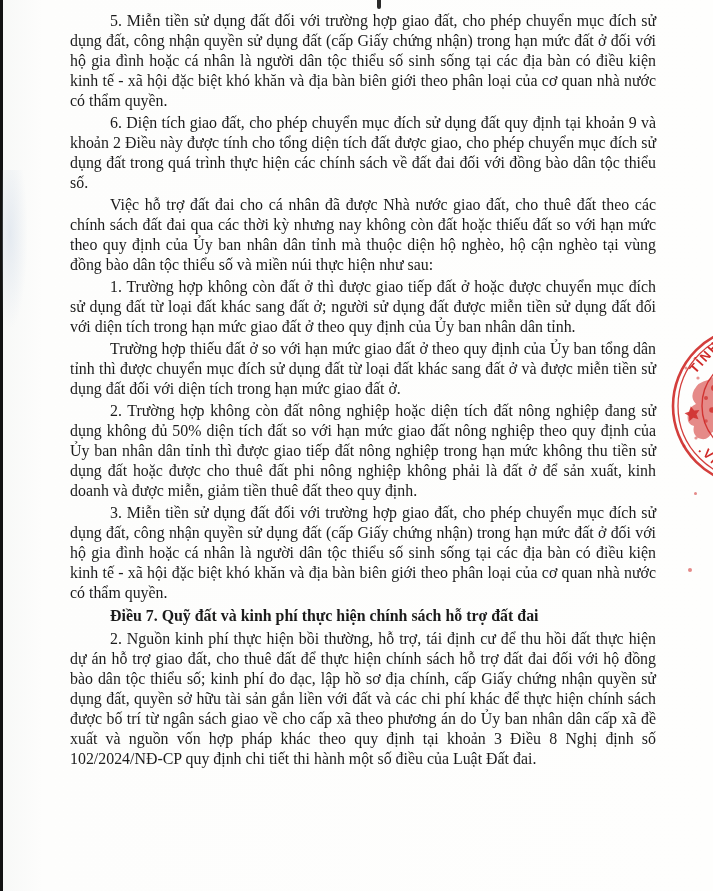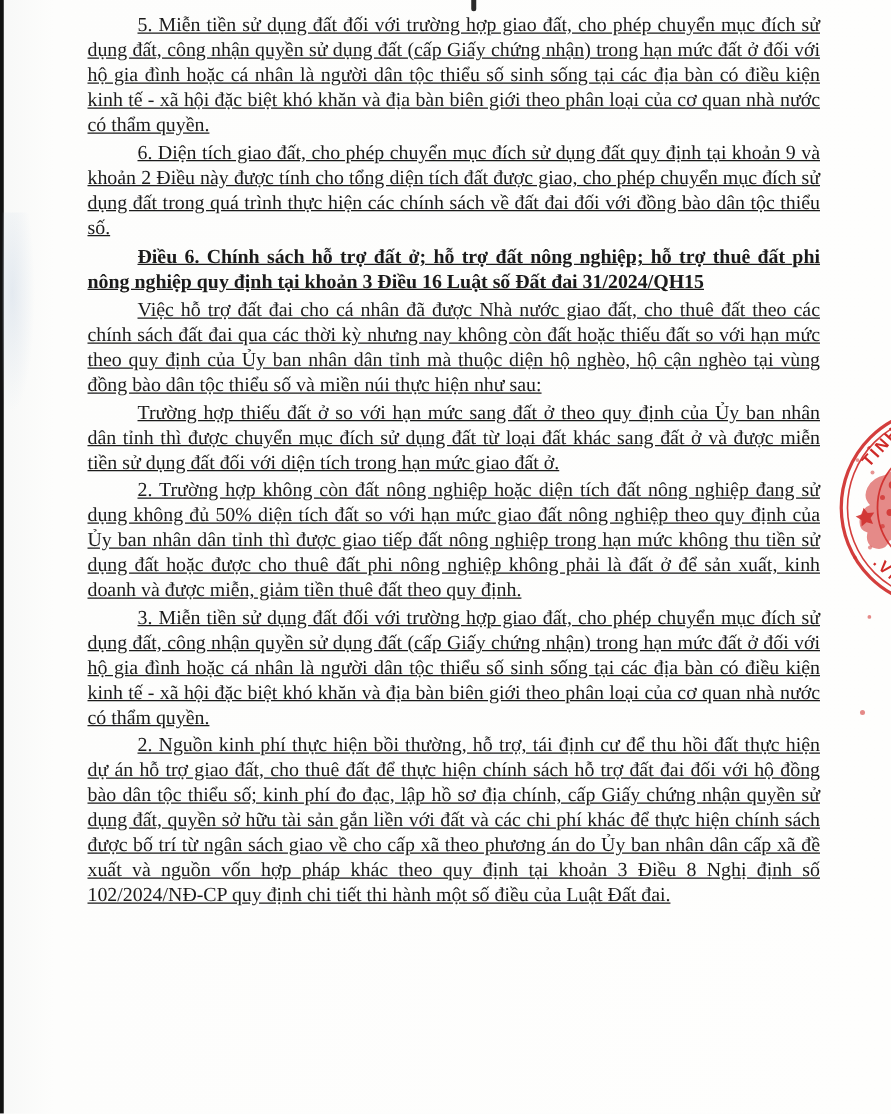--- a/index.html
+++ b/index.html
@@ -32,21 +32,20 @@
     background: #2a2a2a;
     border-radius: 0 0 2px 2px;
   }
   .content {
     position: absolute; left: 70px; top: 11px;
     width: 586px;
     color: #1b1b1b;
     font-size: 15.9px;
     line-height: 20px;
     text-align: justify;
-    text-decoration: underline;
   }
   .content p {
     margin: 0 0 2px 0;
     text-indent: 40px;
   }
   .content p.heading {
     font-weight: bold;
     margin-top: 3px;
     margin-bottom: 3px;
   }
@@ -74,25 +73,26 @@
 
 <div class="page">
 
   <div class="left-edge"></div>
   <div class="scan-smudge"></div>
   <div class="top-artifact"></div>
 
   <div class="content">
     <p class="body">5. Miễn tiền sử dụng đất đối với trường hợp giao đất, cho phép chuyển mục đích sử dụng đất, công nhận quyền sử dụng đất (cấp Giấy chứng nhận) trong hạn mức đất ở đối với hộ gia đình hoặc cá nhân là người dân tộc thiểu số sinh sống tại các địa bàn có điều kiện kinh tế - xã hội đặc biệt khó khăn và địa bàn biên giới theo phân loại của cơ quan nhà nước có thẩm quyền.</p>
     <p class="body">6. Diện tích giao đất, cho phép chuyển mục đích sử dụng đất quy định tại khoản 9 và khoản 2 Điều này được tính cho tổng diện tích đất được giao, cho phép chuyển mục đích sử dụng đất trong quá trình thực hiện các chính sách về đất đai đối với đồng bào dân tộc thiểu số.</p>
-    <p class="heading">Điều 6. Chính sách hỗ trợ đất ở; hỗ trợ đất nông nghiệp; hỗ trợ thuê đất phi nông nghiệp quy định tại khoản 3 Điều 16 Luật số Đất đai 31/2024/QH15</p>
     <p class="body">Việc hỗ trợ đất đai cho cá nhân đã được Nhà nước giao đất, cho thuê đất theo các chính sách đất đai qua các thời kỳ nhưng nay không còn đất hoặc thiếu đất so với hạn mức theo quy định của Ủy ban nhân dân tỉnh mà thuộc diện hộ nghèo, hộ cận nghèo tại vùng đồng bào dân tộc thiểu số và miền núi thực hiện như sau:</p>
-    <p class="body">Trường hợp thiếu đất ở so với hạn mức sang đất ở theo quy định của Ủy ban nhân dân tỉnh thì được chuyển mục đích sử dụng đất từ loại đất khác sang đất ở và được miễn tiền sử dụng đất đối với diện tích trong hạn mức giao đất ở.</p>
+    <p class="body">1. Trường hợp không còn đất ở thì được giao tiếp đất ở hoặc được chuyển mục đích sử dụng đất từ loại đất khác sang đất ở; người sử dụng đất được miễn tiền sử dụng đất đối với diện tích trong hạn mức giao đất ở theo quy định của Ủy ban nhân dân tỉnh.</p>
+    <p class="body">Trường hợp thiếu đất ở so với hạn mức giao đất ở theo quy định của Ủy ban tổng dân tỉnh thì được chuyển mục đích sử dụng đất từ loại đất khác sang đất ở và được miễn tiền sử dụng đất đối với diện tích trong hạn mức giao đất ở.</p>
     <p class="body">2. Trường hợp không còn đất nông nghiệp hoặc diện tích đất nông nghiệp đang sử dụng không đủ 50% diện tích đất so với hạn mức giao đất nông nghiệp theo quy định của Ủy ban nhân dân tỉnh thì được giao tiếp đất nông nghiệp trong hạn mức không thu tiền sử dụng đất hoặc được cho thuê đất phi nông nghiệp không phải là đất ở để sản xuất, kinh doanh và được miễn, giảm tiền thuê đất theo quy định.</p>
     <p class="body">3. Miễn tiền sử dụng đất đối với trường hợp giao đất, cho phép chuyển mục đích sử dụng đất, công nhận quyền sử dụng đất (cấp Giấy chứng nhận) trong hạn mức đất ở đối với hộ gia đình hoặc cá nhân là người dân tộc thiểu số sinh sống tại các địa bàn có điều kiện kinh tế - xã hội đặc biệt khó khăn và địa bàn biên giới theo phân loại của cơ quan nhà nước có thẩm quyền.</p>
+    <p class="heading">Điều 7. Quỹ đất và kinh phí thực hiện chính sách hỗ trợ đất đai</p>
     <p class="body">2. Nguồn kinh phí thực hiện bồi thường, hỗ trợ, tái định cư để thu hồi đất thực hiện dự án hỗ trợ giao đất, cho thuê đất để thực hiện chính sách hỗ trợ đất đai đối với hộ đồng bào dân tộc thiểu số; kinh phí đo đạc, lập hồ sơ địa chính, cấp Giấy chứng nhận quyền sử dụng đất, quyền sở hữu tài sản gắn liền với đất và các chi phí khác để thực hiện chính sách được bố trí từ ngân sách giao về cho cấp xã theo phương án do Ủy ban nhân dân cấp xã đề xuất và nguồn vốn hợp pháp khác theo quy định tại khoản 3 Điều 8 Nghị định số 102/2024/NĐ-CP quy định chi tiết thi hành một số điều của Luật Đất đai.</p>
   </div>
 
   <svg class="seal-svg" viewBox="0 0 180 180" xmlns="http://www.w3.org/2000/svg">
     <g stroke="#cf2a28" fill="none" opacity="0.9">
       <circle cx="84" cy="88" r="79" stroke-width="2.6"></circle>
       <circle cx="84" cy="88" r="74" stroke-width="1.3"></circle>
       <circle cx="84" cy="88" r="50" stroke-width="1.4"></circle>
     </g>
 

